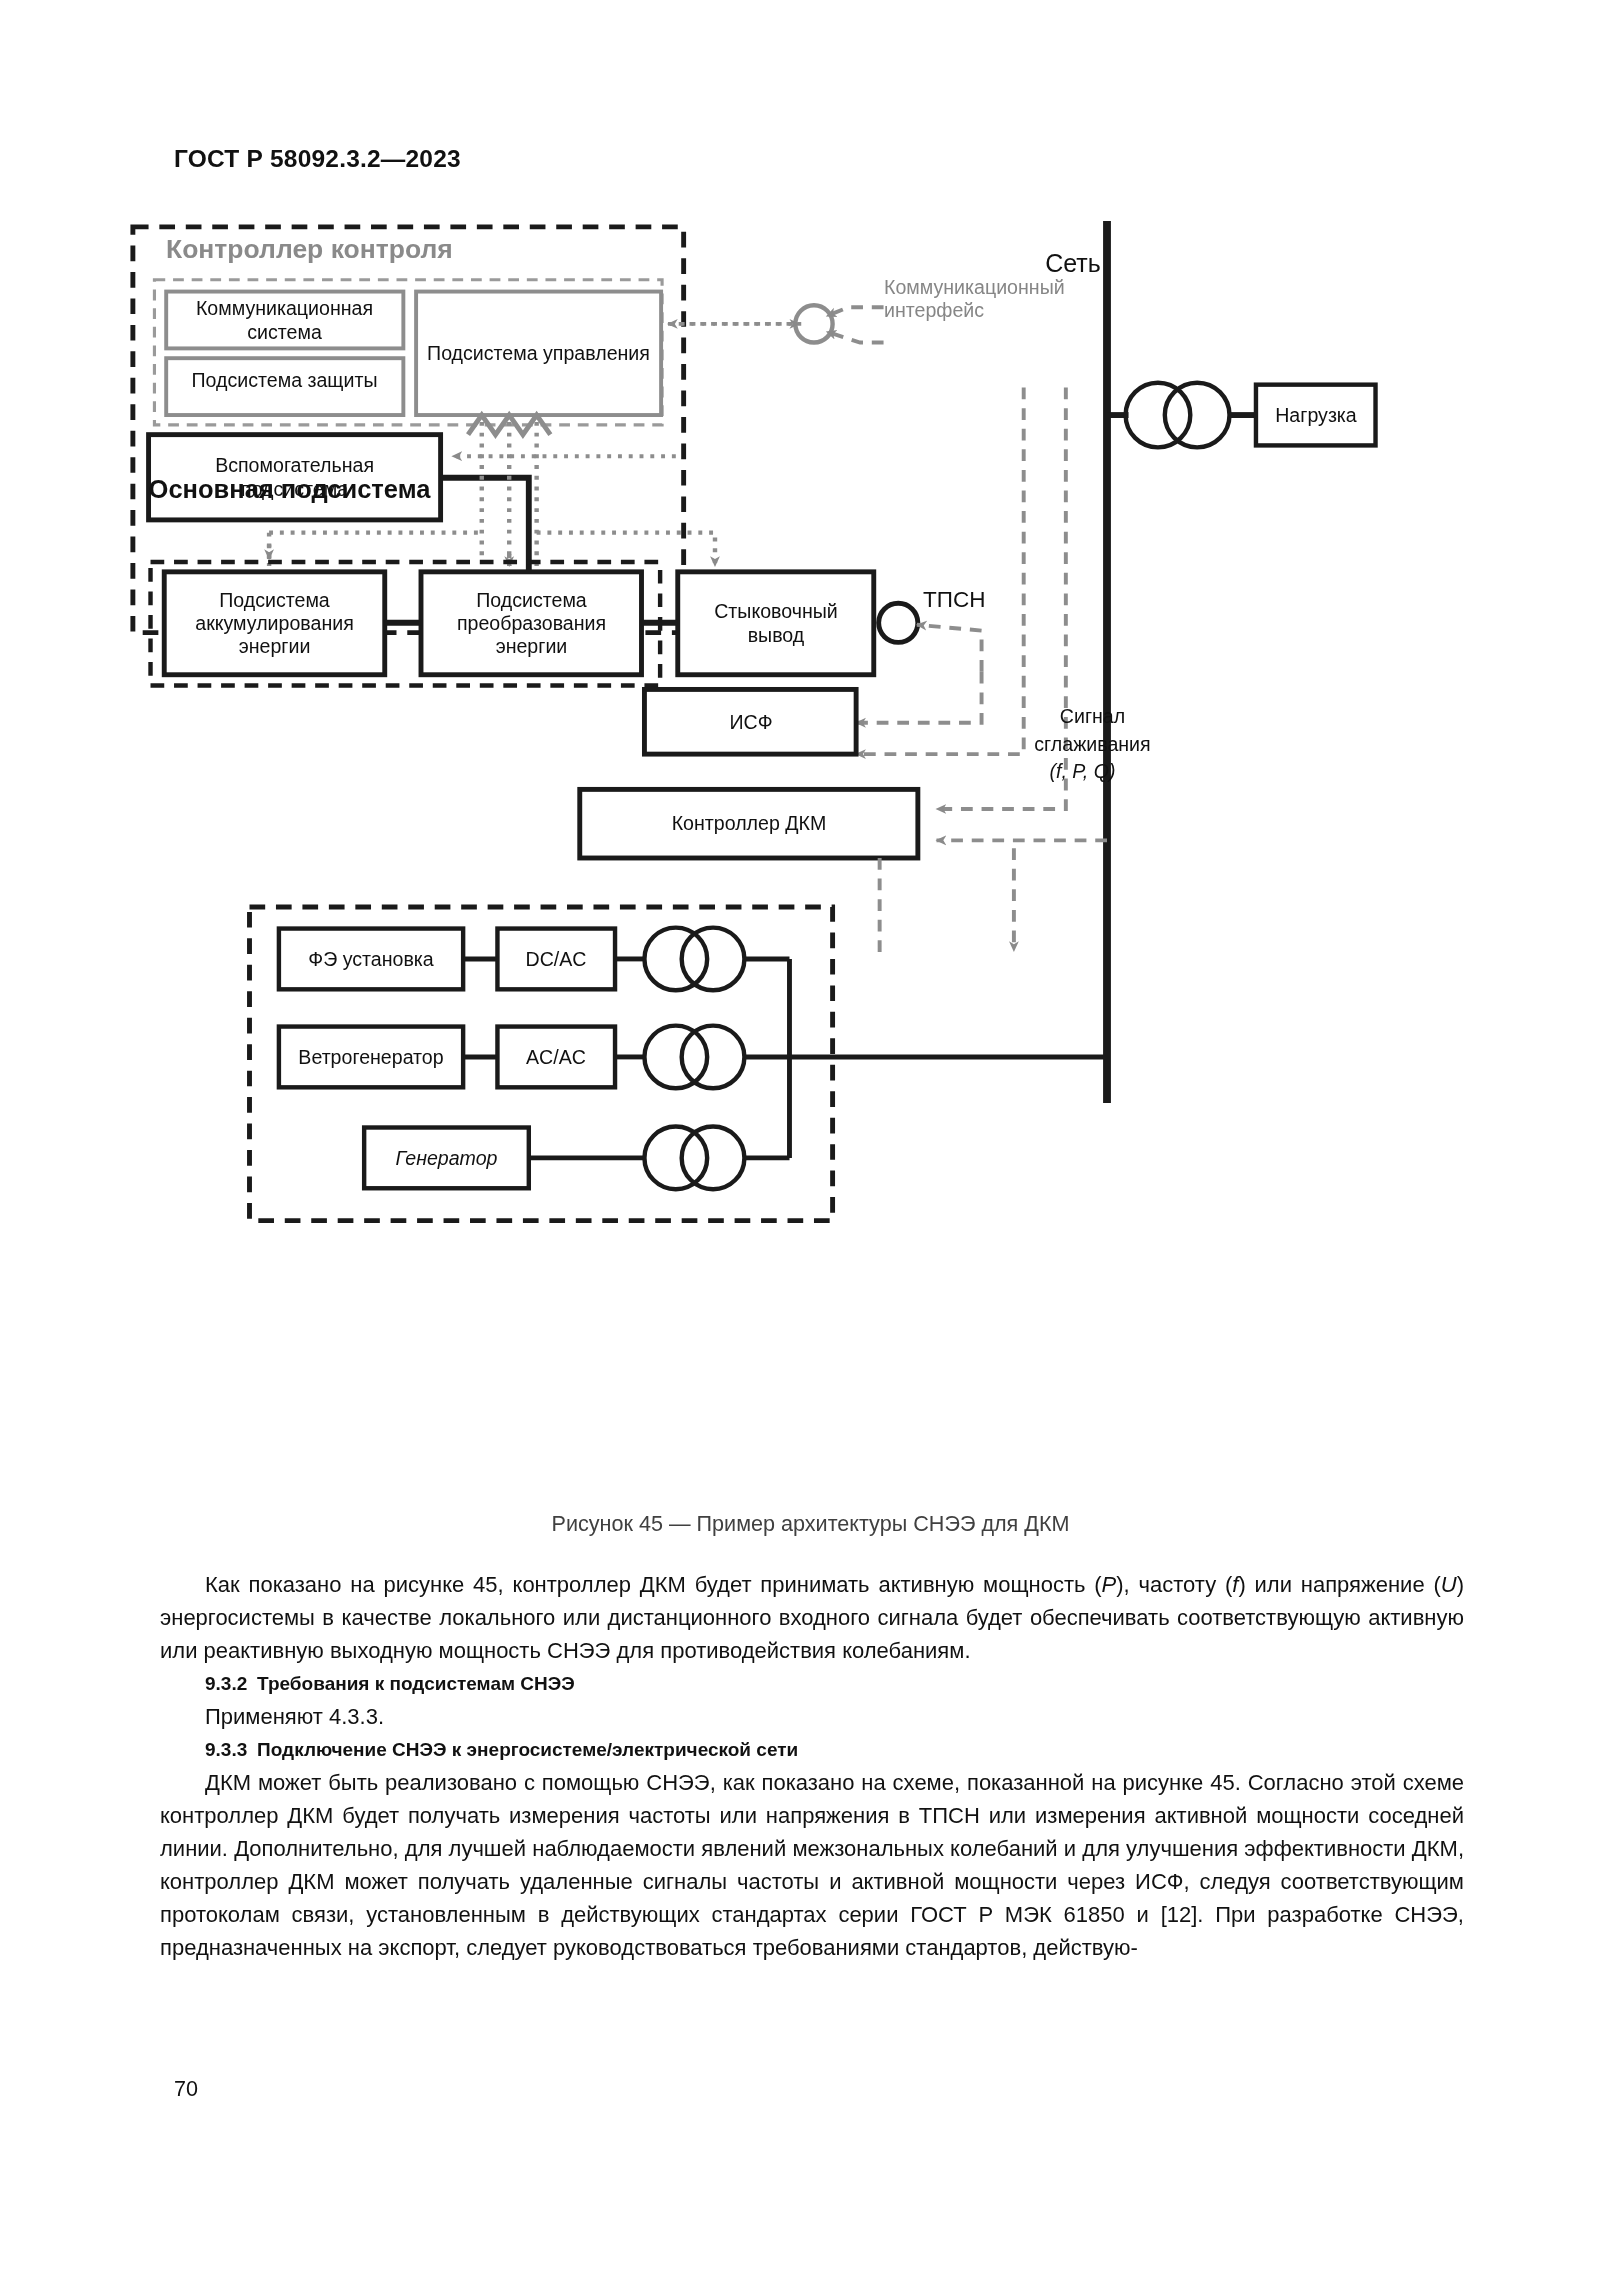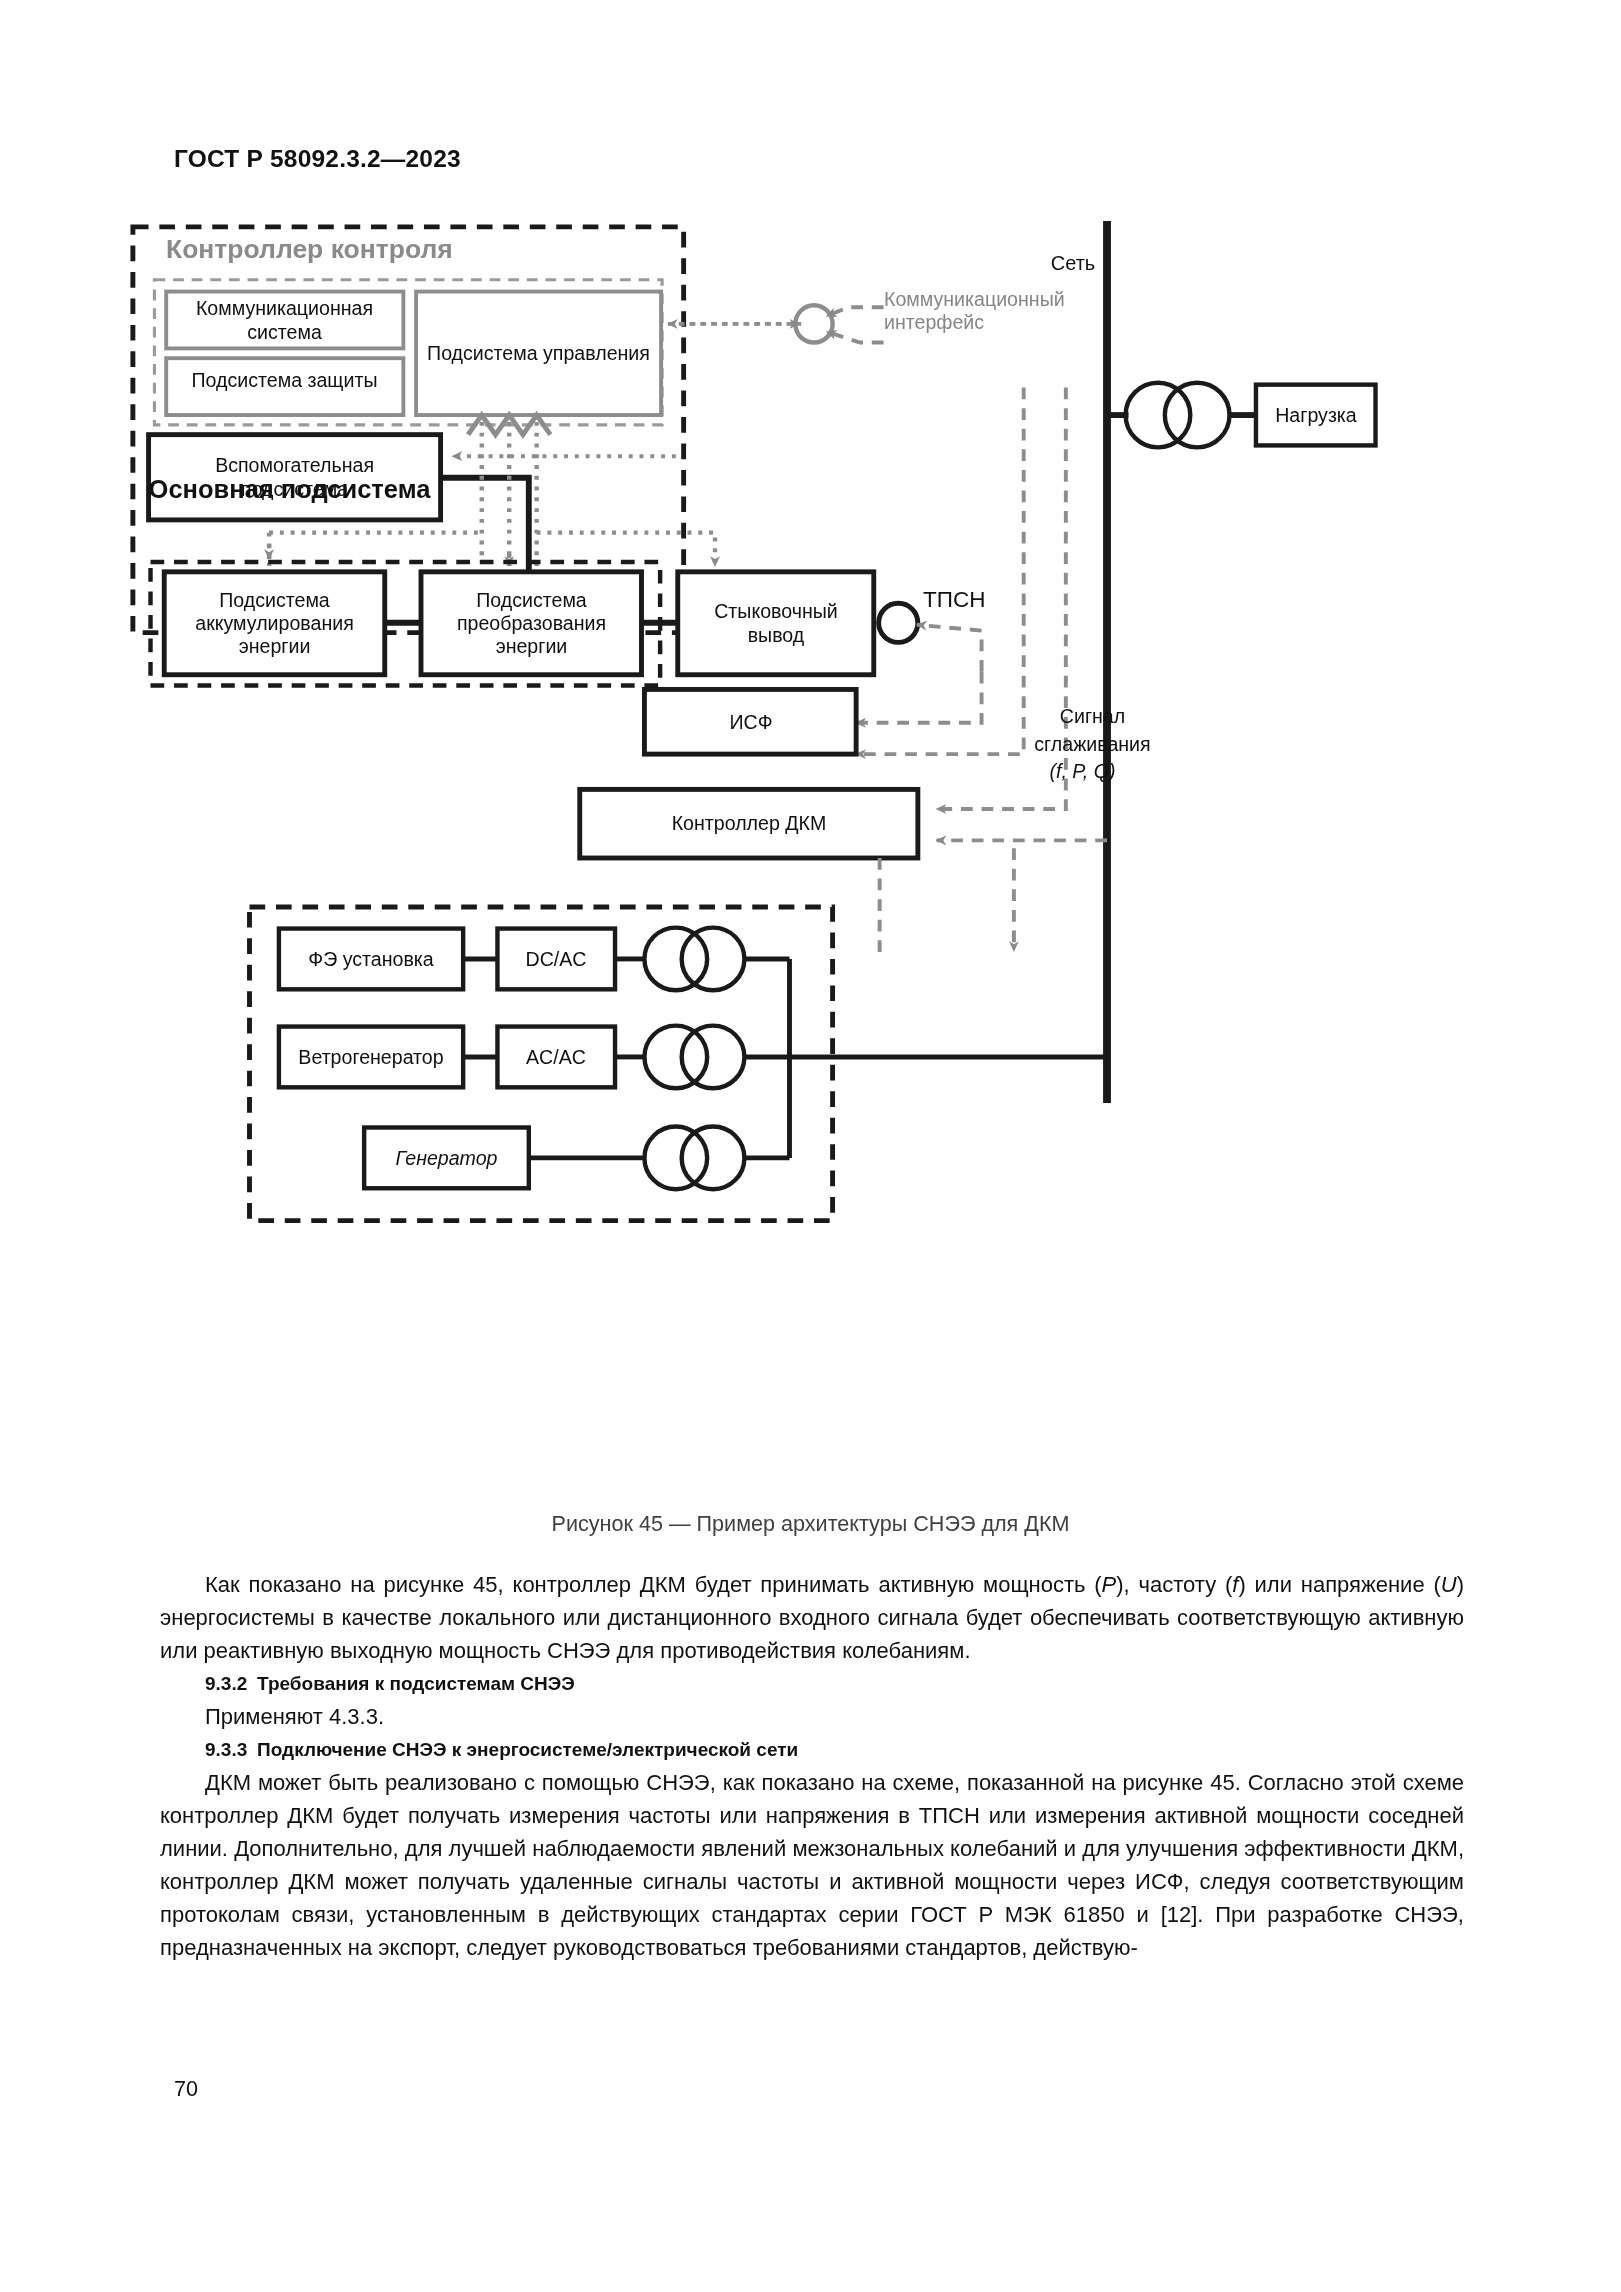--- a/index.html
+++ b/index.html
@@ -217,22 +217,22 @@
     <div class="boxlabel" style="left:453px;top:568px;width:338px;height:69px;">Контроллер ДКМ</div>
 
     <div class="boxlabel" style="left:1129px;top:164px;width:120px;height:61px;">Нагрузка</div>
 
     <div class="boxlabel" style="left:152px;top:708px;width:184px;height:61px;">ФЭ установка</div>
     <div class="boxlabel" style="left:370px;top:708px;width:118px;height:61px;">DC/AC</div>
     <div class="boxlabel" style="left:152px;top:806px;width:184px;height:61px;">Ветрогенератор</div>
     <div class="boxlabel" style="left:370px;top:806px;width:118px;height:61px;">AC/AC</div>
     <div class="boxlabel" style="left:237px;top:907px;width:165px;height:61px;font-style:italic;">Генератор</div>
 
-    <div class="lbl" style="left:887px;top:27.4px;width:118px;height:31px;font-size:20px;">Сеть</div>
-    <div class="lbl left gray" style="left:757px;top:55px;width:235px;height:55px;align-items:flex-start;margin-top:12px;">Коммуникационный
+    <div class="lbl" style="left:887px;top:27.4px;width:118px;height:31px;font-size:25px;">Сеть</div>
+    <div class="lbl left gray" style="left:757px;top:55px;width:235px;height:55px;align-items:flex-start;">Коммуникационный
 интерфейс</div>
     <div class="lbl left" style="left:796px;top:365px;width:108px;height:27.4px;font-size:22.5px;">ТПСН</div>
 
     <div class="lbl" style="left:882px;top:482px;width:167px;height:27.4px;">Сигнал</div>
     <div class="lbl" style="left:882px;top:510px;width:167px;height:27.4px;">сглаживания</div>
     <div class="lbl" style="left:872px;top:537px;width:167px;height:27.4px;font-style:italic;">(f, P, Q)</div>
   </div>
 
   <div class="caption">Рисунок 45 — Пример архитектуры СНЭЭ для ДКМ</div>
 

